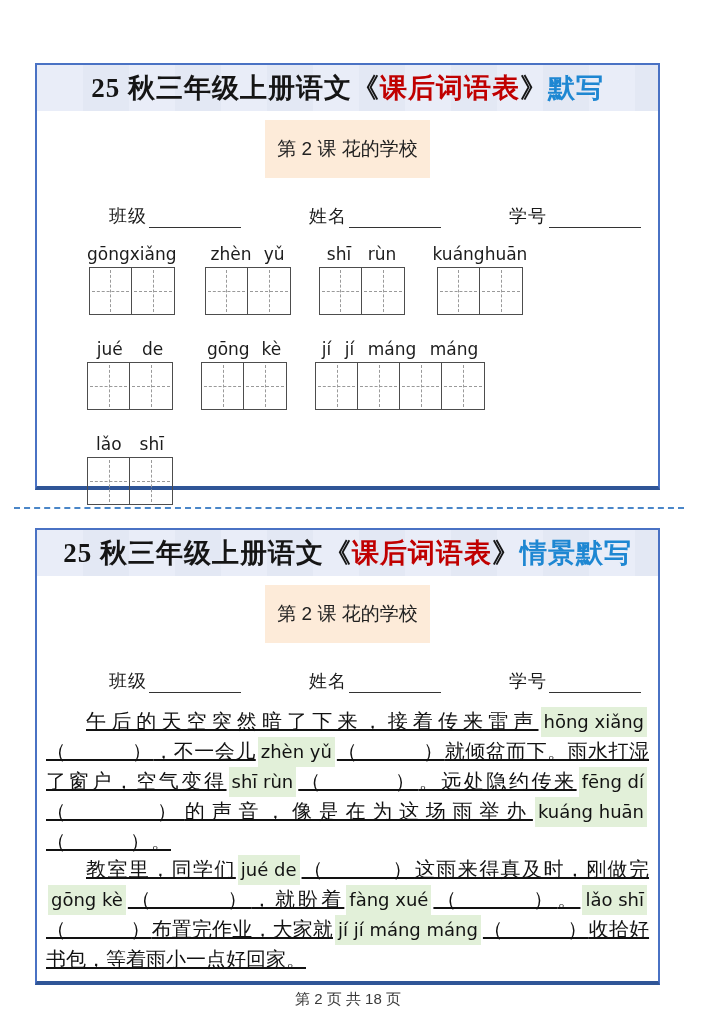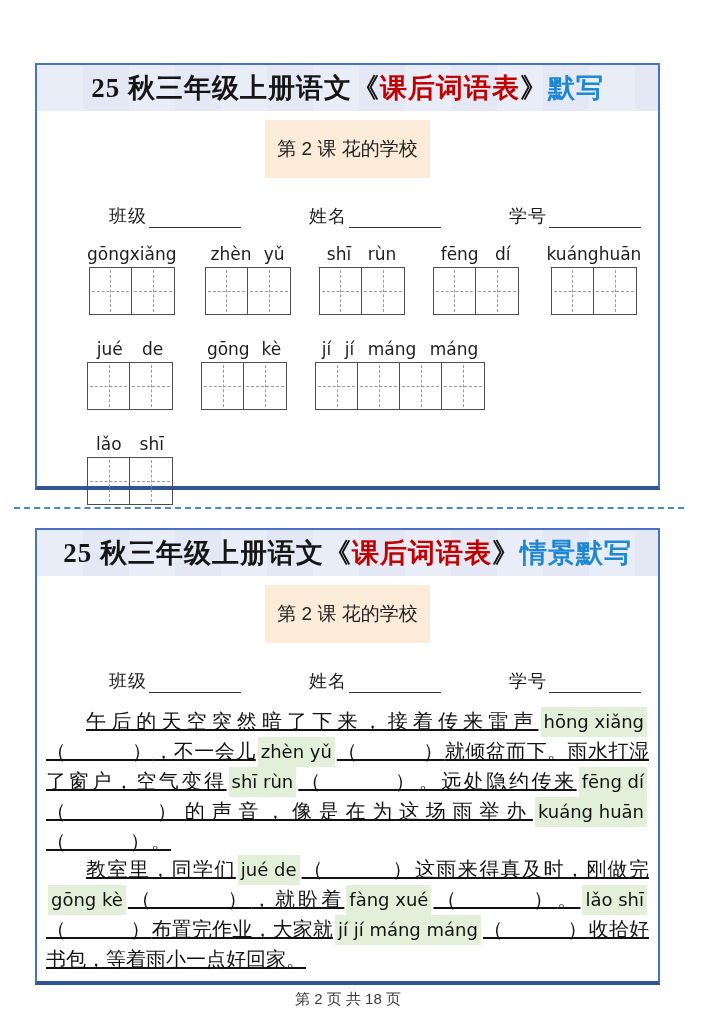--- a/index.html
+++ b/index.html
@@ -141,30 +141,20 @@
               <span>shī</span>
               <span>rùn</span>
             </div>
             <div class="boxgroup">
               <div class="cell"></div>
               <div class="cell"></div>
             </div>
           </div>
           <div class="wordgroup">
             <div class="pinyin-label">
-              <span>fēng</span>
-              <span>dí</span>
-            </div>
-            <div class="boxgroup">
-              <div class="cell"></div>
-              <div class="cell"></div>
-            </div>
-          </div>
-          <div class="wordgroup">
-            <div class="pinyin-label">
               <span>kuáng</span>
               <span>huān</span>
             </div>
             <div class="boxgroup">
               <div class="cell"></div>
               <div class="cell"></div>
             </div>
           </div>
         </div>
         <div class="wg-row">

